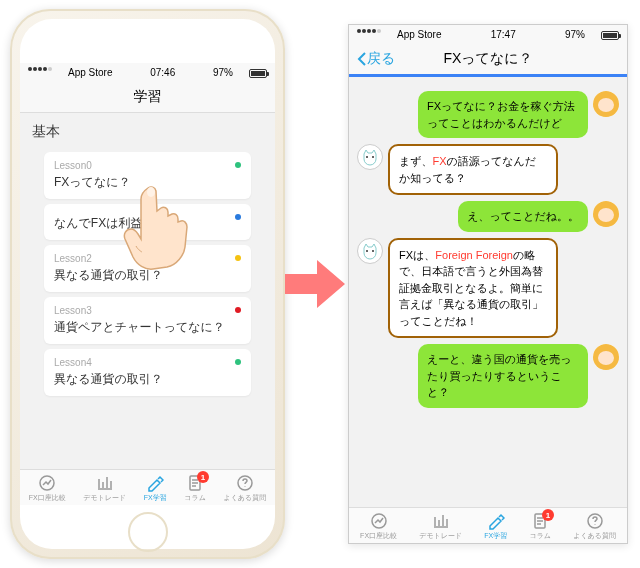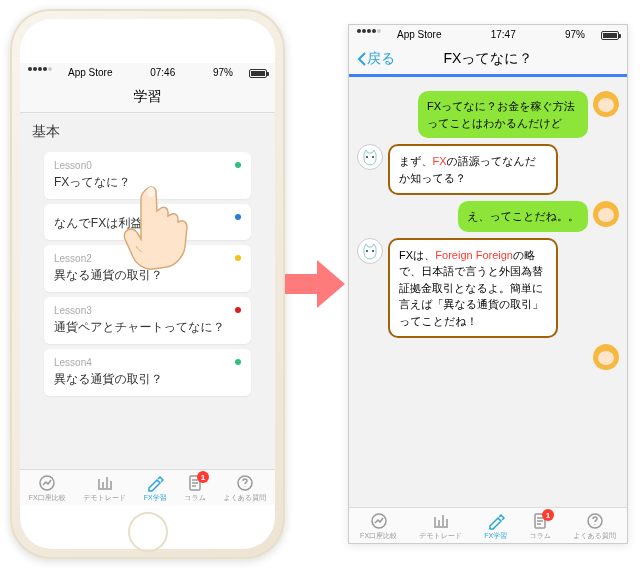--- a/index.html
+++ b/index.html
@@ -231,20 +231,21 @@
         <div class="ava cat">
           <svg width="20" height="20">
             <path d="M4 7l2-4 2 3h4l2-3 2 4v5a6 6 0 01-12 0z" fill="#fff" stroke="#8cc" stroke-width="1"></path>
             <circle cx="7" cy="10" r="1" fill="#333"></circle>
             <circle cx="13" cy="10" r="1" fill="#333"></circle>
           </svg>
         </div>
         <div class="bubble w">FXは、<span class="hi">Foreign Foreign</span>の略で、日本語で言うと外国為替証拠金取引となるよ。簡単に言えば<span class="bold">「異なる通貨の取引」</span>ってことだね！</div>
       </div>
       <div class="row r">
+        <div class="bubble g">えーと、違う国の通貨を売ったり買ったりするということ？</div>
         <div class="ava girl">
           <div class="girl-hair"></div>
           <div class="girl-face"></div>
         </div>
       </div>
     </div>
   <div class="tabbar" id="tabbar2">
       <div class="tab">
         <div class="tab-icon">
           <svg width="18" height="18">

